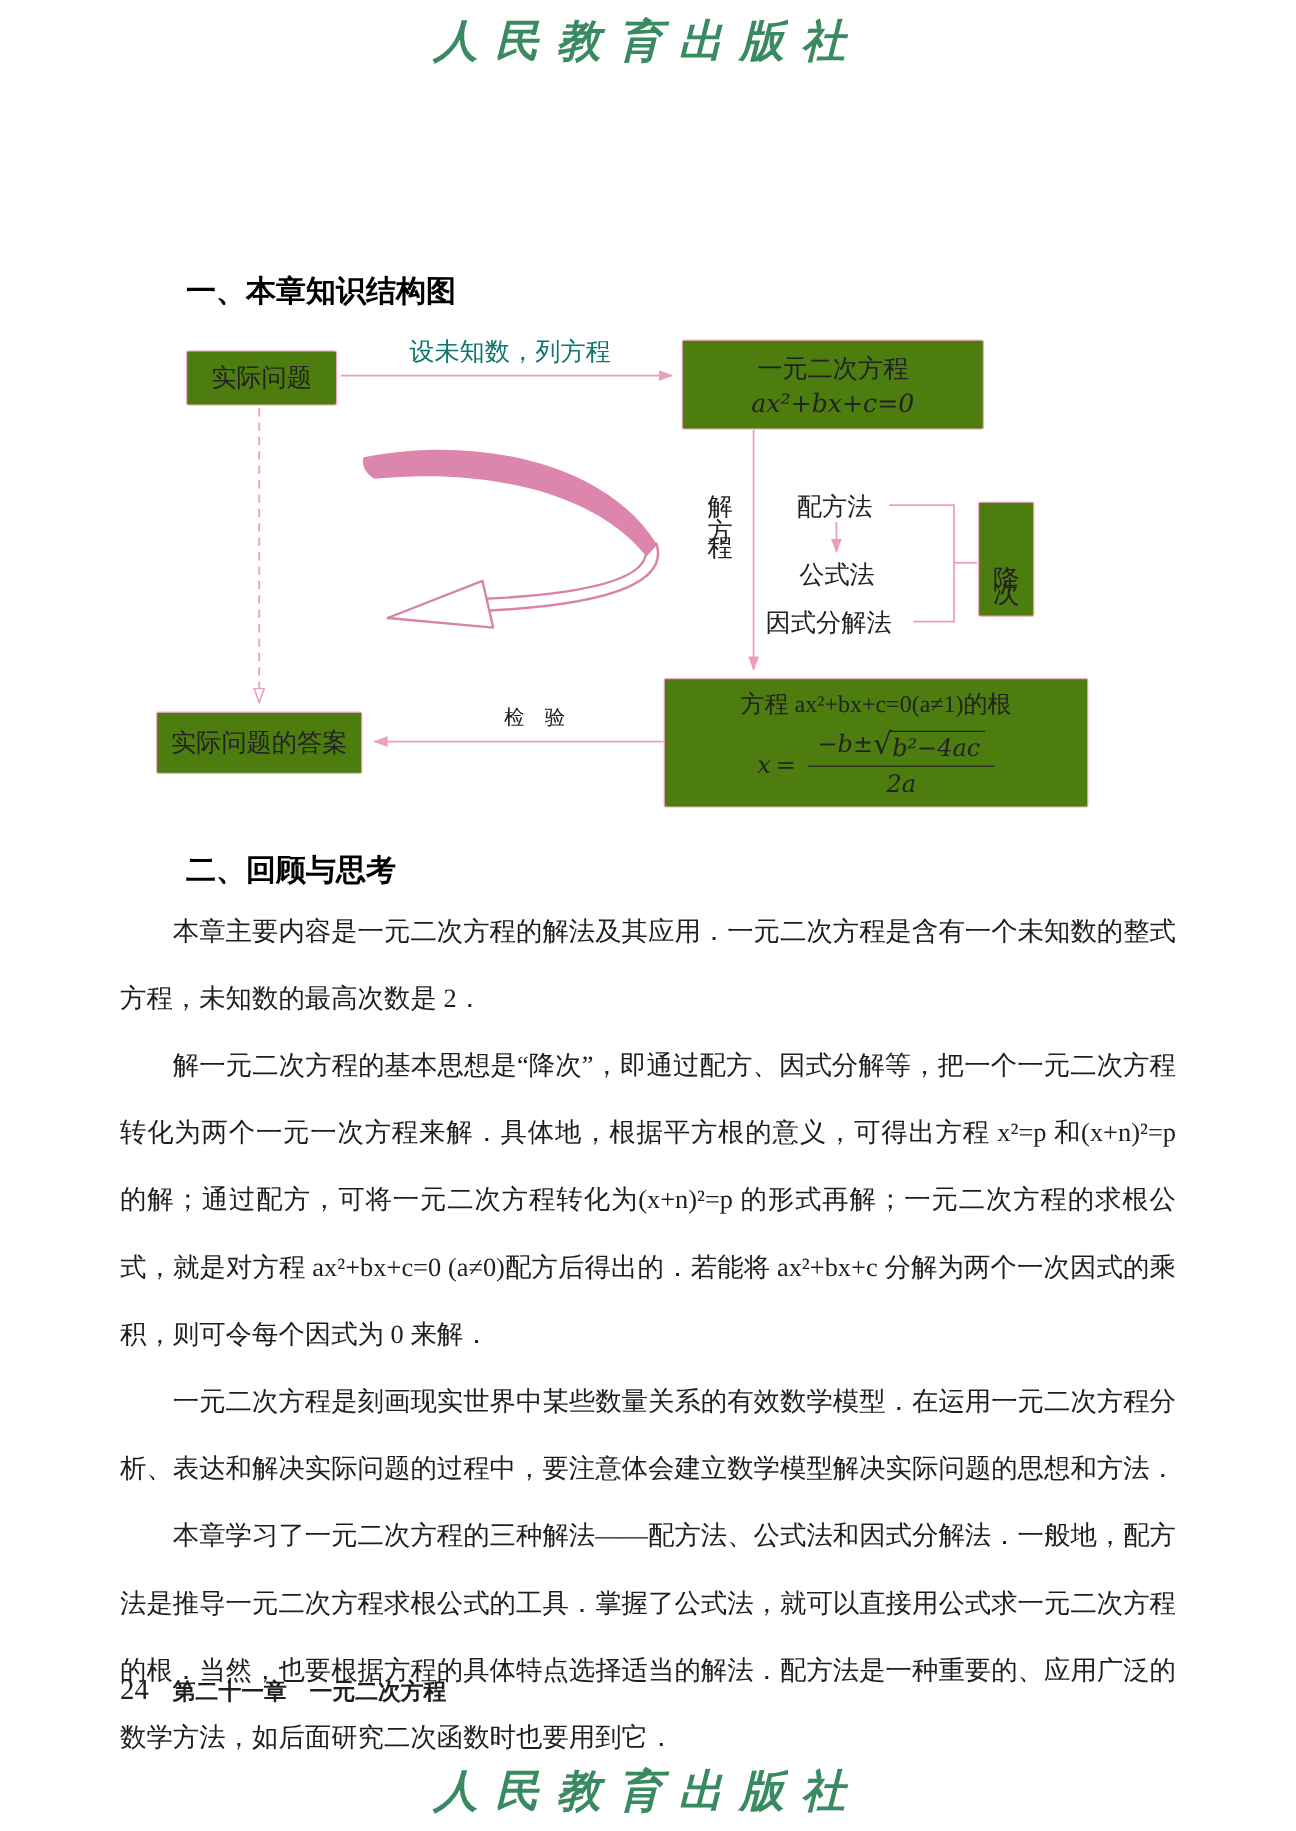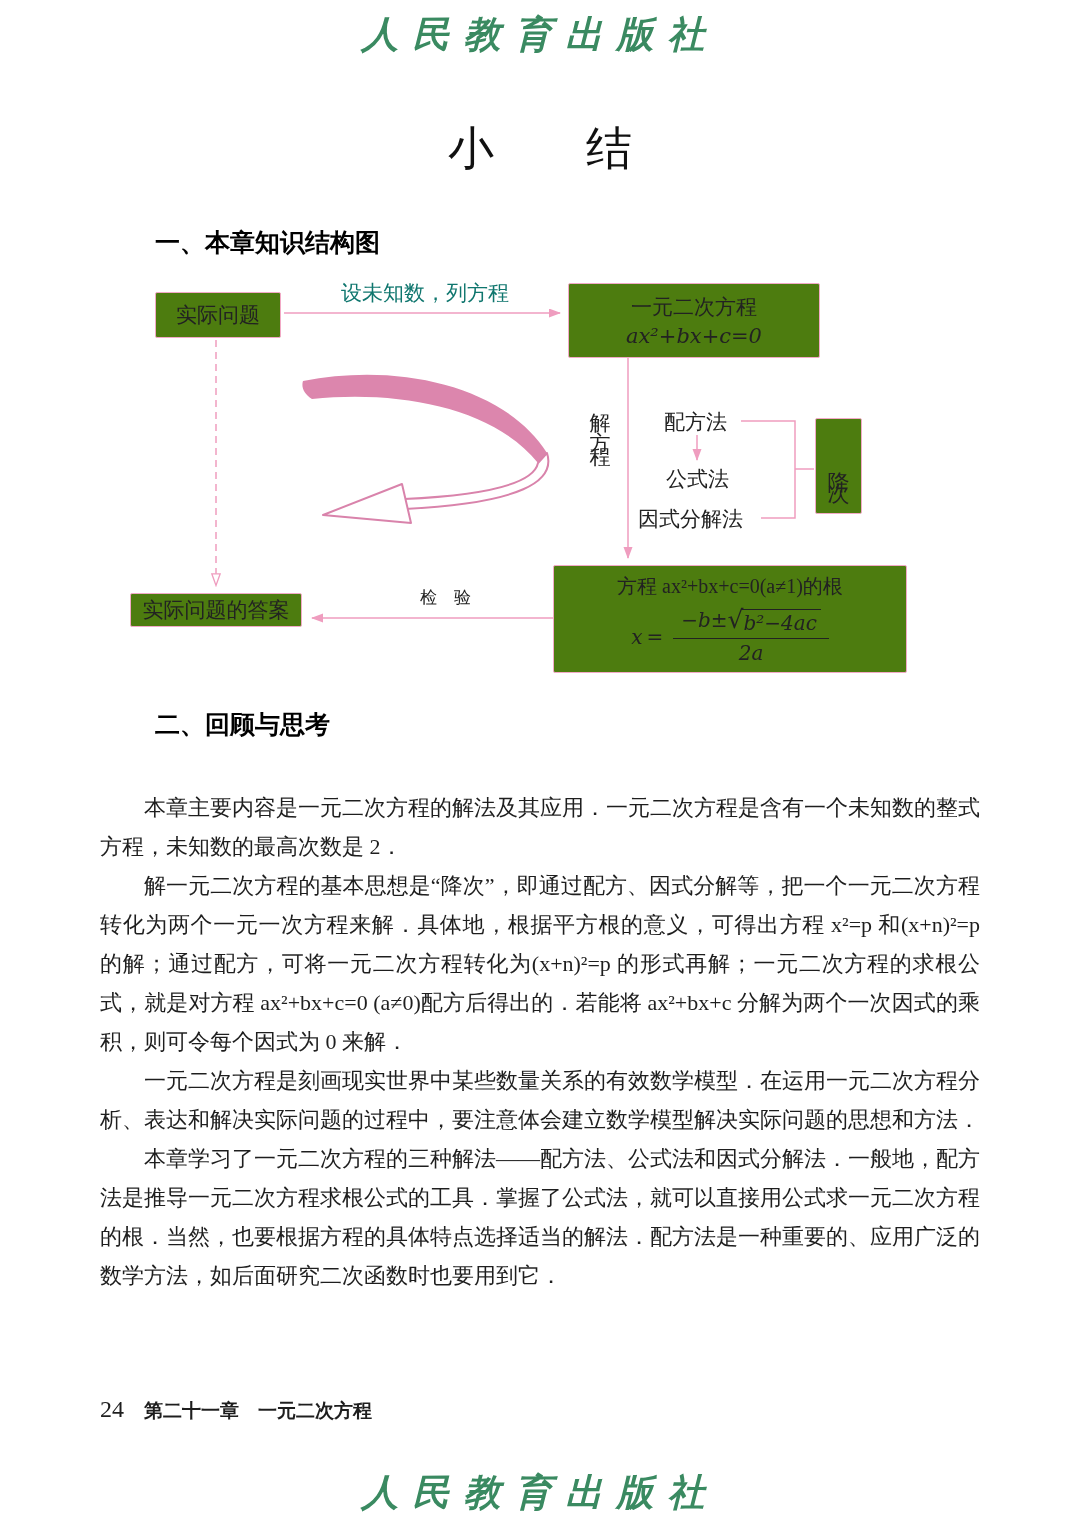--- a/index.html
+++ b/index.html
@@ -69,40 +69,39 @@
   .frac .num{border-bottom:1.5px solid #222;padding:0 8px 3px 8px;display:inline-flex;align-items:flex-start;}
   .frac .den{padding-top:3px;}
   .sqrt{display:inline-flex;align-items:flex-start;}
   .sqrt-sym{font-size:1.25em;line-height:1;transform:translateY(-2px);}
   .radicand{border-top:1.5px solid #222;padding:2px 4px 0 2px;margin-left:-2px;}
   .eq-sign{margin:0 4px;}
 
   
   .review-text{
     position:absolute;top:748px;left:100px;width:880px;
-    font-size:22px;line-height:39px;text-align:justify;margin-top:40px;
+    font-size:22px;line-height:56px;text-align:justify;
   }
   .review-text p{margin:0;text-indent:2em;}
 
   
   .page-footer{
     position:absolute;top:1396px;left:100px;
     display:flex;align-items:baseline;gap:20px;
   }
   .pf-num{font-size:24px;}
   .pf-chapter{font-family:"Liberation Sans","DejaVu Sans",sans-serif;font-size:19px;font-weight:bold;}
 </style>
 </head>
 <body>
 
 <div class="page">
 
   <div class="publisher top">人民教育出版社</div>
 
-  <div class="page-title">小　　结</div>
 
   <div class="sec-heading one">一、本章知识结构图</div>
 
   <div class="diagram">
 
     <svg width="1080" height="720" viewBox="0 0 1080 720">
       <defs>
         <marker id="arr" markerUnits="userSpaceOnUse" markerWidth="13" markerHeight="10" refX="11" refY="4.5" orient="auto">
           <path d="M0,0 L12,4.5 L0,9 Z" fill="#ef9dbf"></path>
         </marker>
@@ -153,21 +152,21 @@
             <span class="sqrt">
               <span class="sqrt-sym">√</span>
               <span class="radicand">b²−4ac</span>
             </span>
           </span>
           <span class="den">2a</span>
         </span>
       </div>
     </div>
 
-    <div class="dbox" style="left:130px;top:593px;width:172px;height:34px;">
+    <div class="dbox" style="left:130px;top:593px;width:172px;height:52px;">
       <span>实际问题的答案</span>
     </div>
 
     <div class="setup-label">设未知数，列方程</div>
     <div class="solve-label vertical">解方程</div>
     <div class="dlabel" style="left:664px;top:408px;">配方法</div>
     <div class="dlabel" style="left:666px;top:465px;">公式法</div>
     <div class="dlabel" style="left:638px;top:505px;">因式分解法</div>
     <div class="check-label">检　验</div>
   </div>

